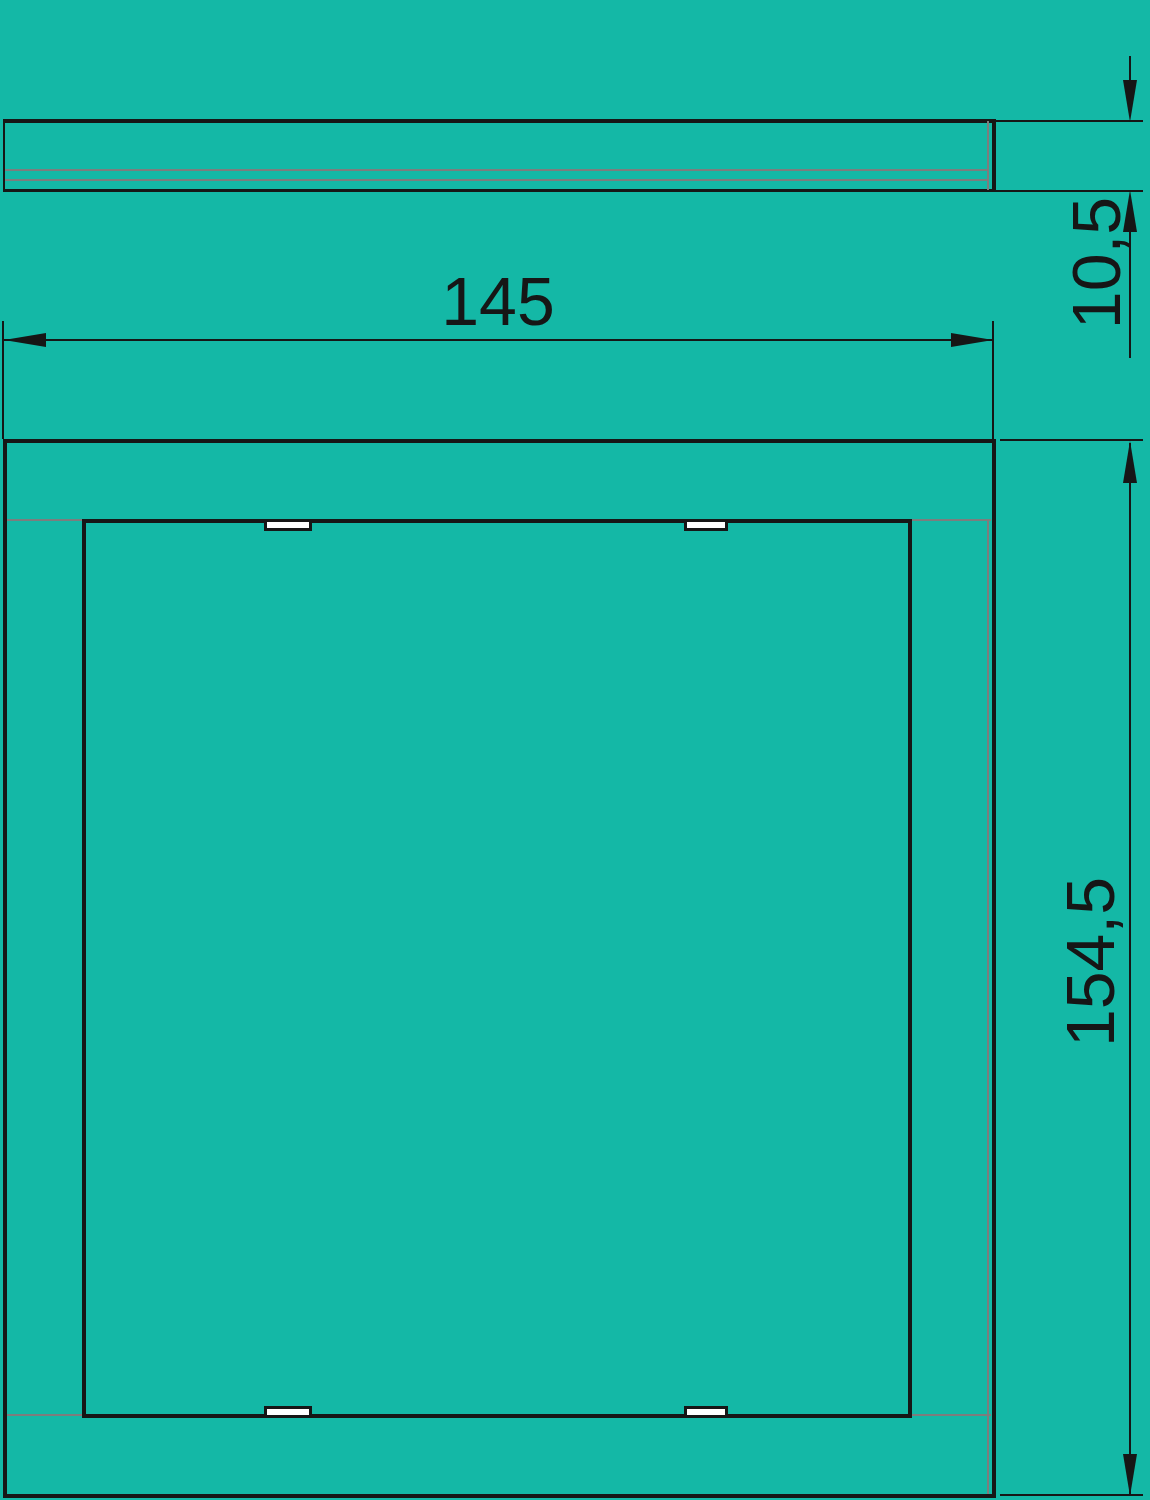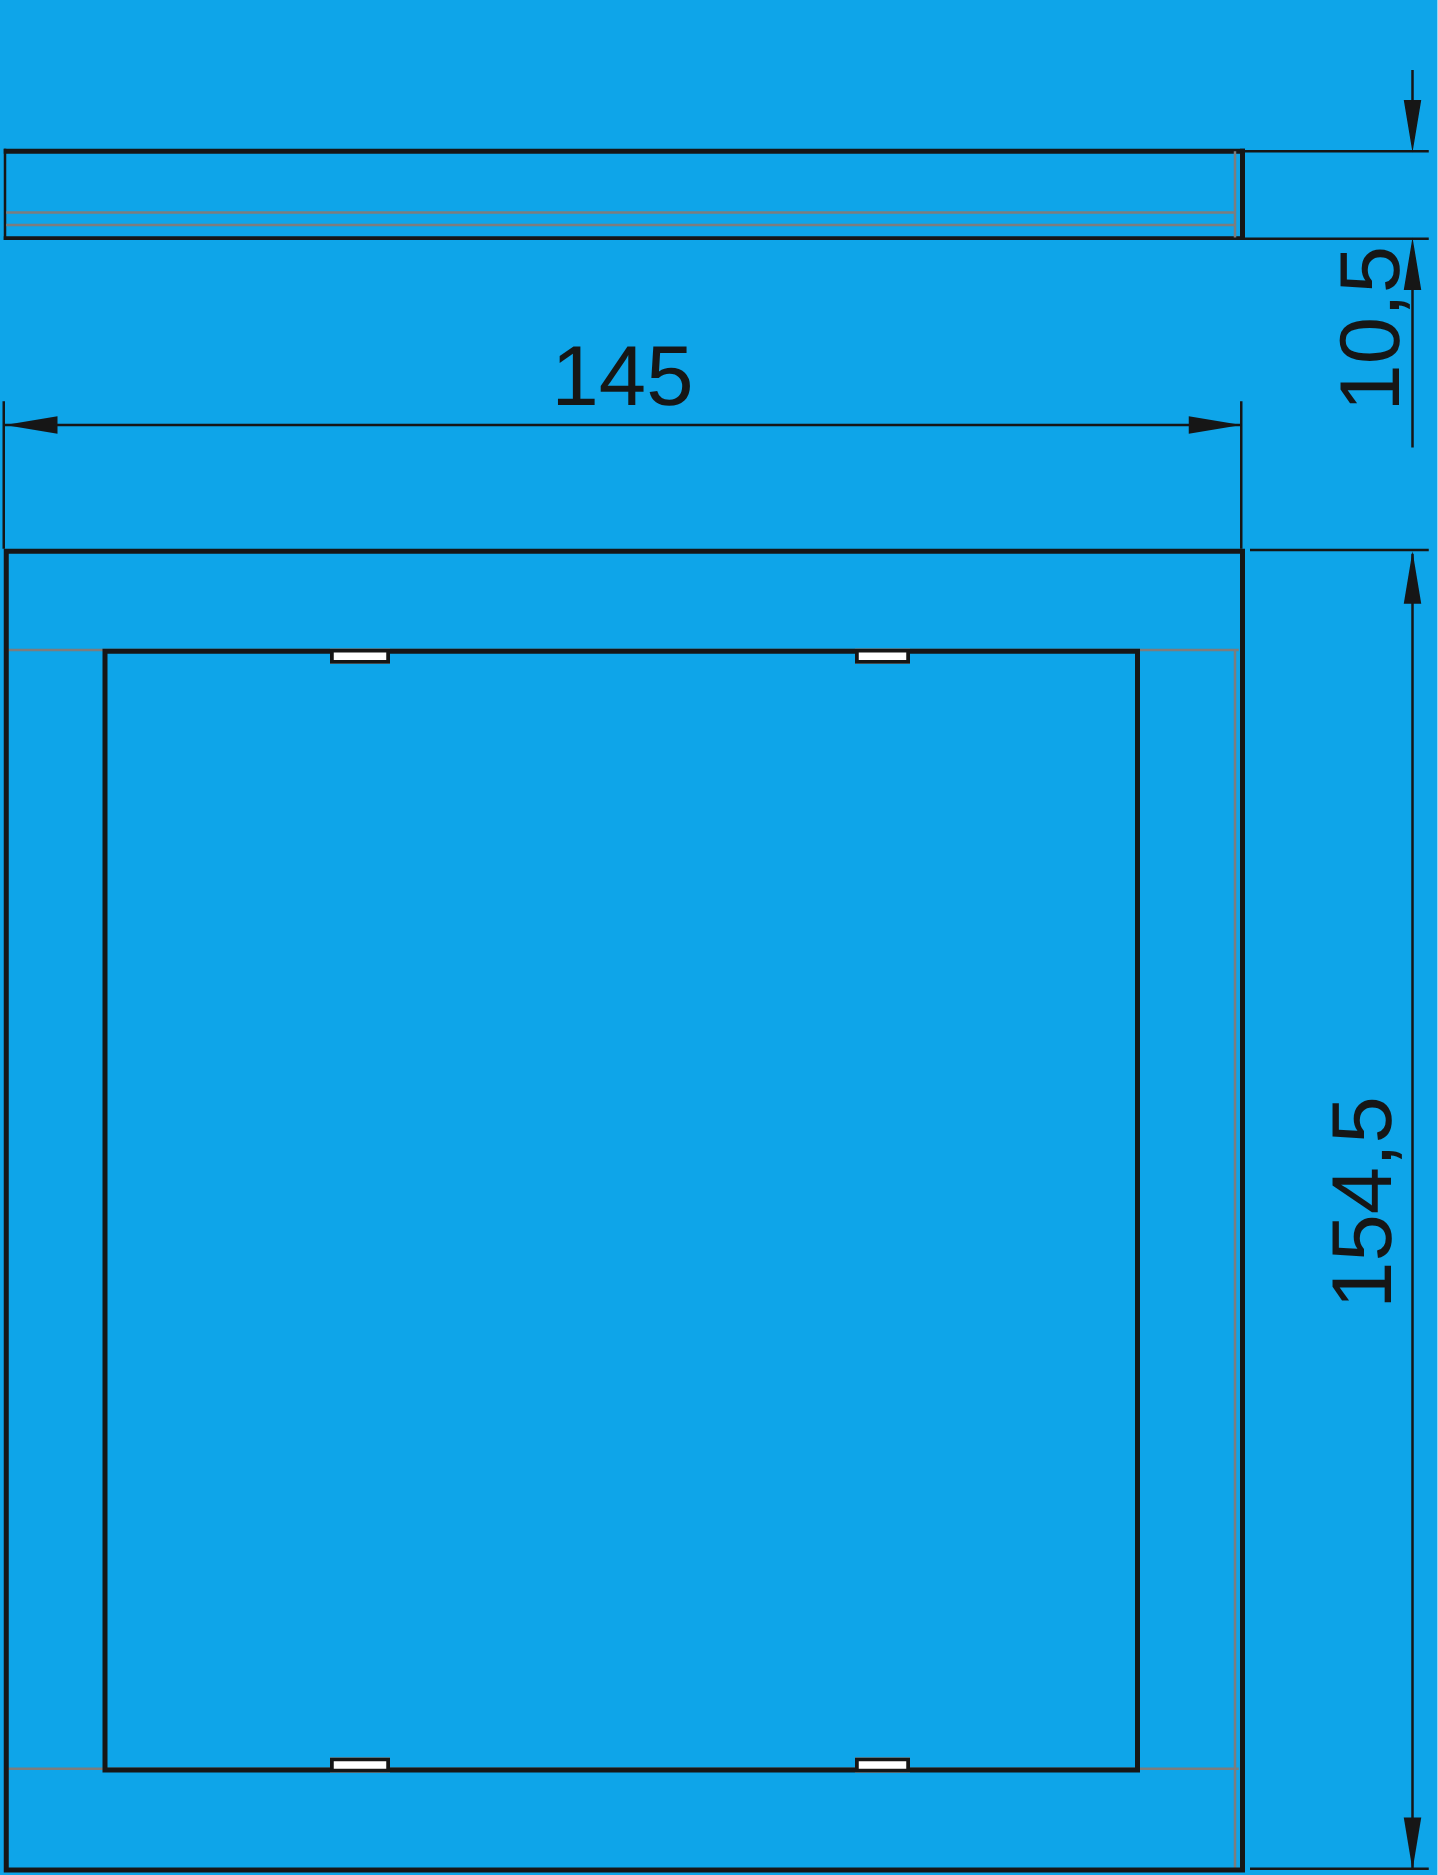--- a/index.html
+++ b/index.html
@@ -1,16 +1,16 @@
 <!DOCTYPE html>
 <html><head>
 <meta charset="utf-8">
 <style>
   html,body{margin:0;padding:0;background:#fff;}
-  .canvas{position:relative;width:1150px;height:1500px;background:#0ea5e9;
+  .canvas{position:relative;width:1150px;height:1500px;background:#14b8a6;
           font-family:"Liberation Sans", sans-serif;color:#161616;overflow:hidden;}
   .ln{position:absolute;background:#161616;}
   .thin{position:absolute;background:#7d7d7d;}
   .rect{position:absolute;border:4px solid #161616;background:transparent;box-sizing:border-box;}
   .notch{position:absolute;border:3px solid #161616;background:#ffffff;box-sizing:border-box;}
   .arrow{position:absolute;width:0;height:0;}
   .arrow.left {border-top:7px solid transparent;border-bottom:7px solid transparent;border-right:42px solid #161616;}
   .arrow.right{border-top:7px solid transparent;border-bottom:7px solid transparent;border-left:42px solid #161616;}
   .arrow.up   {border-left:7px solid transparent;border-right:7px solid transparent;border-bottom:42px solid #161616;}
   .arrow.down {border-left:7px solid transparent;border-right:7px solid transparent;border-top:42px solid #161616;}

